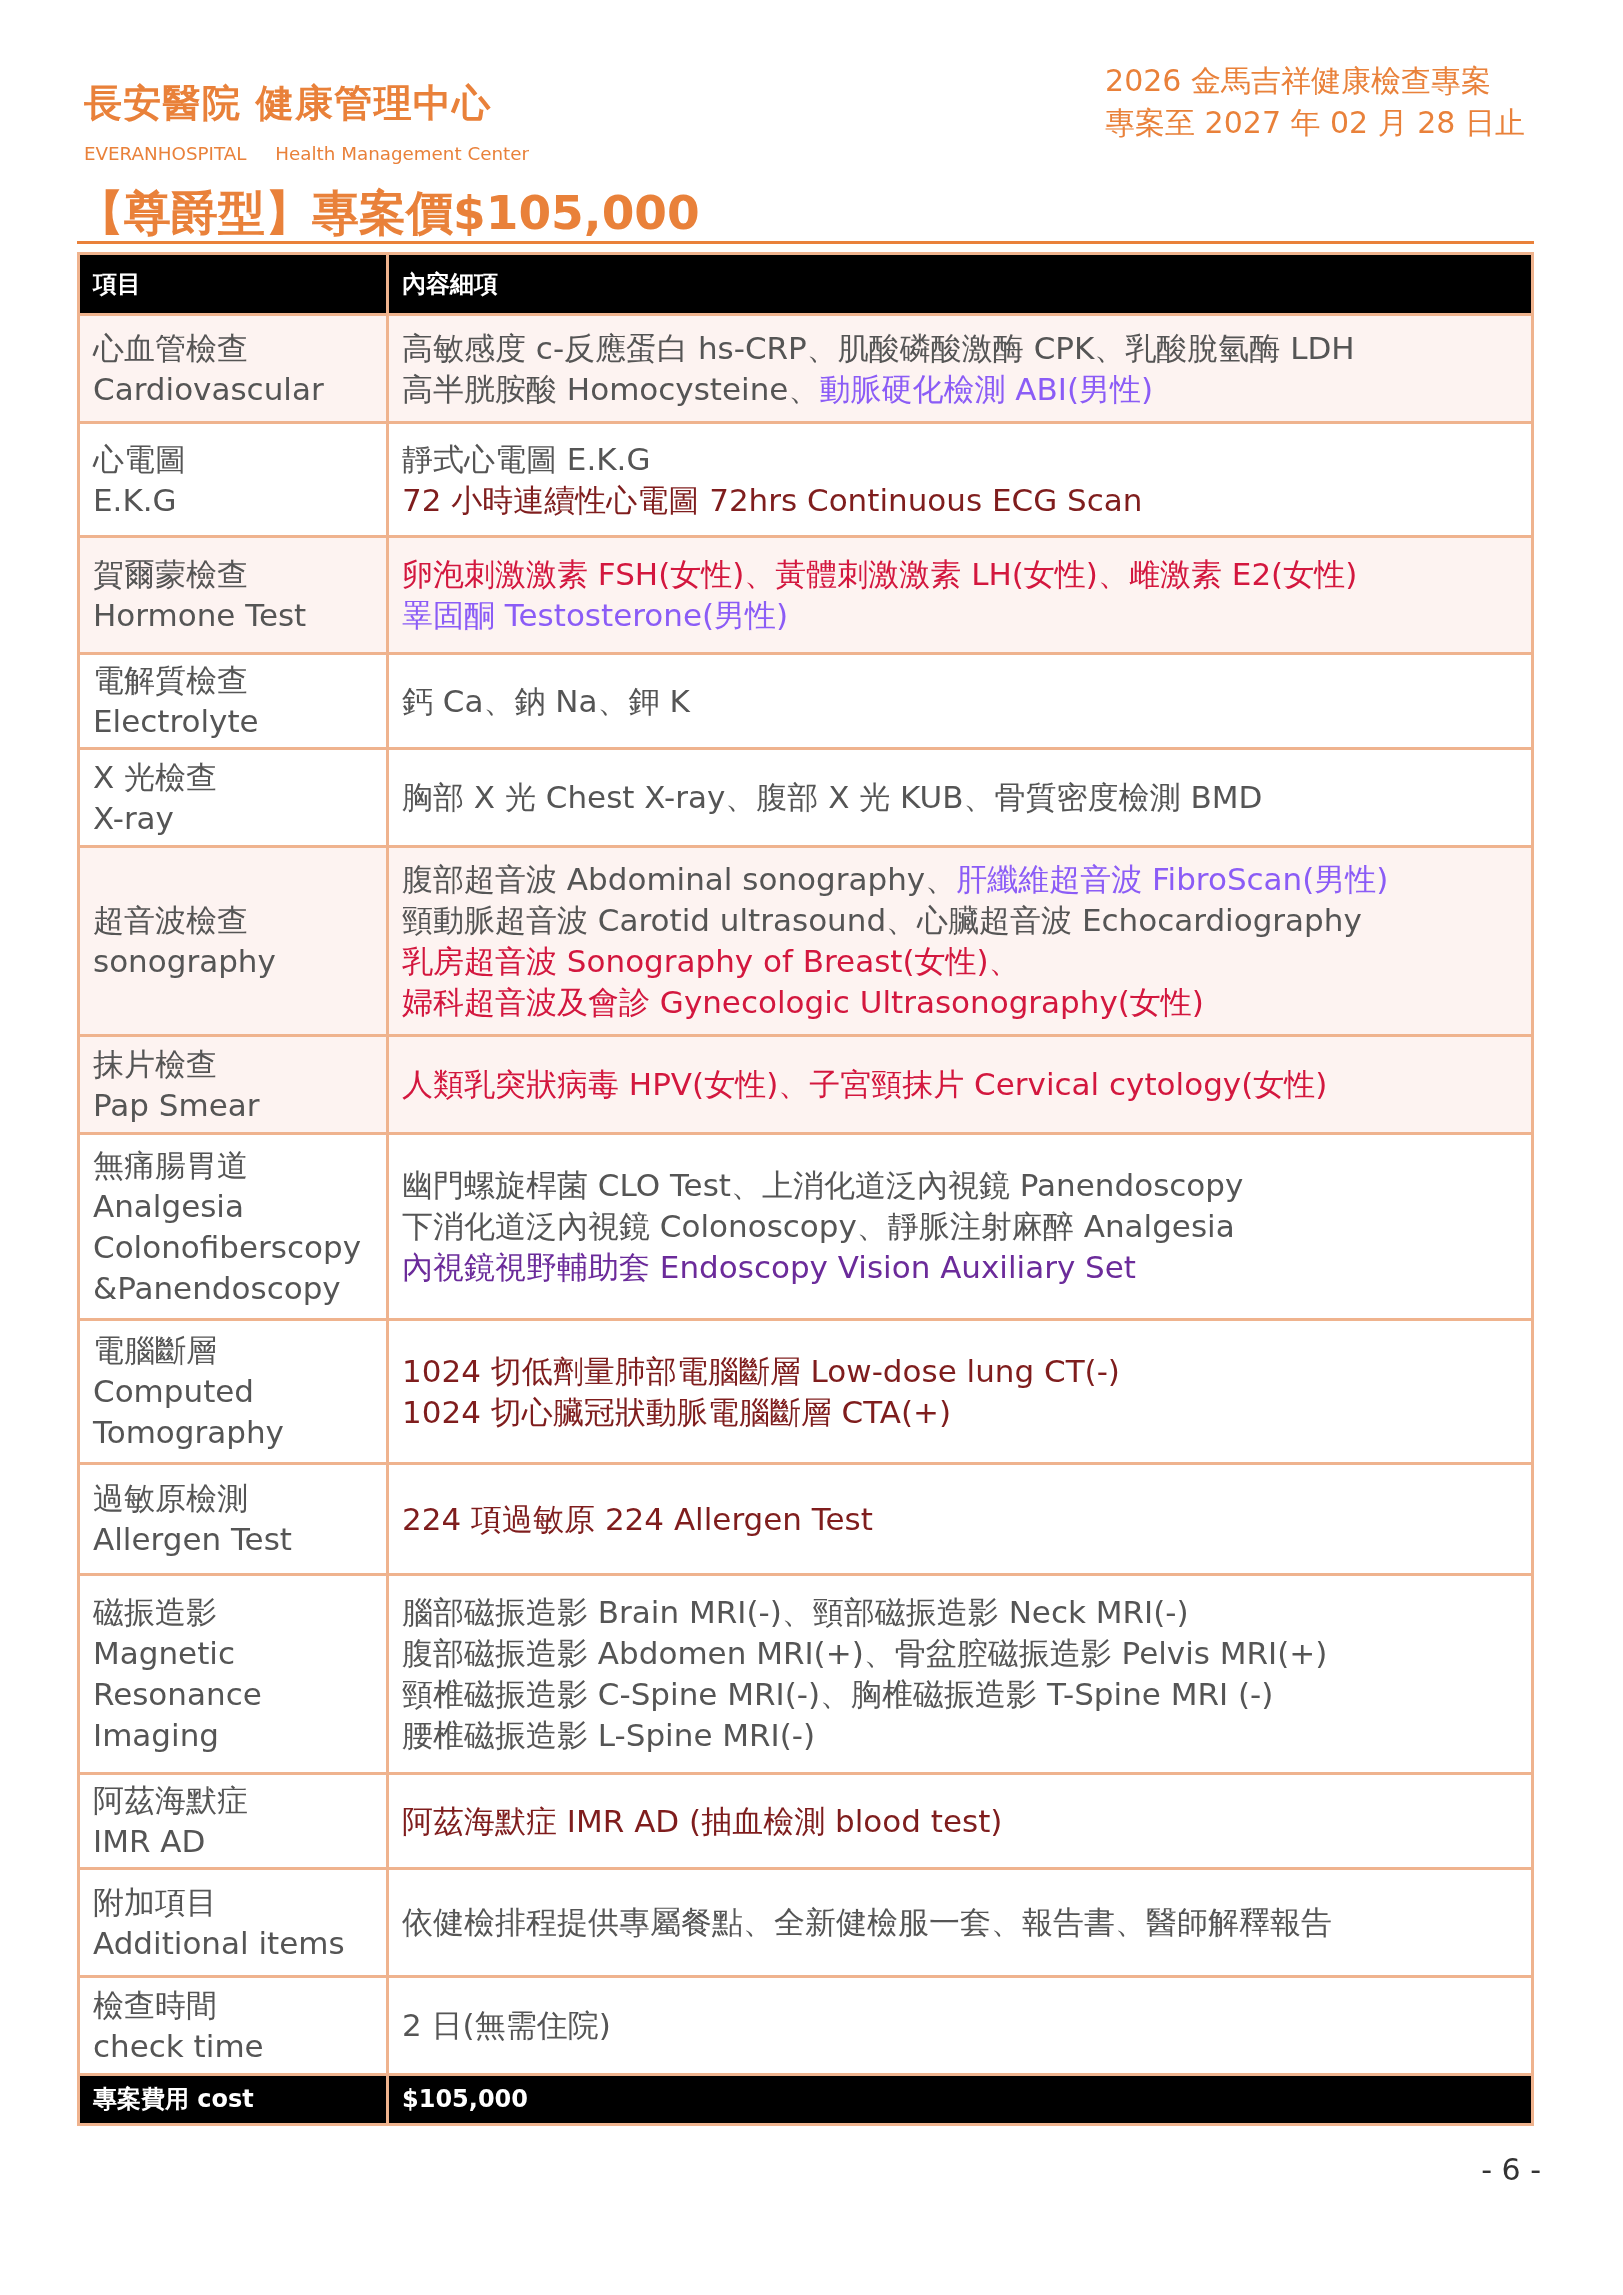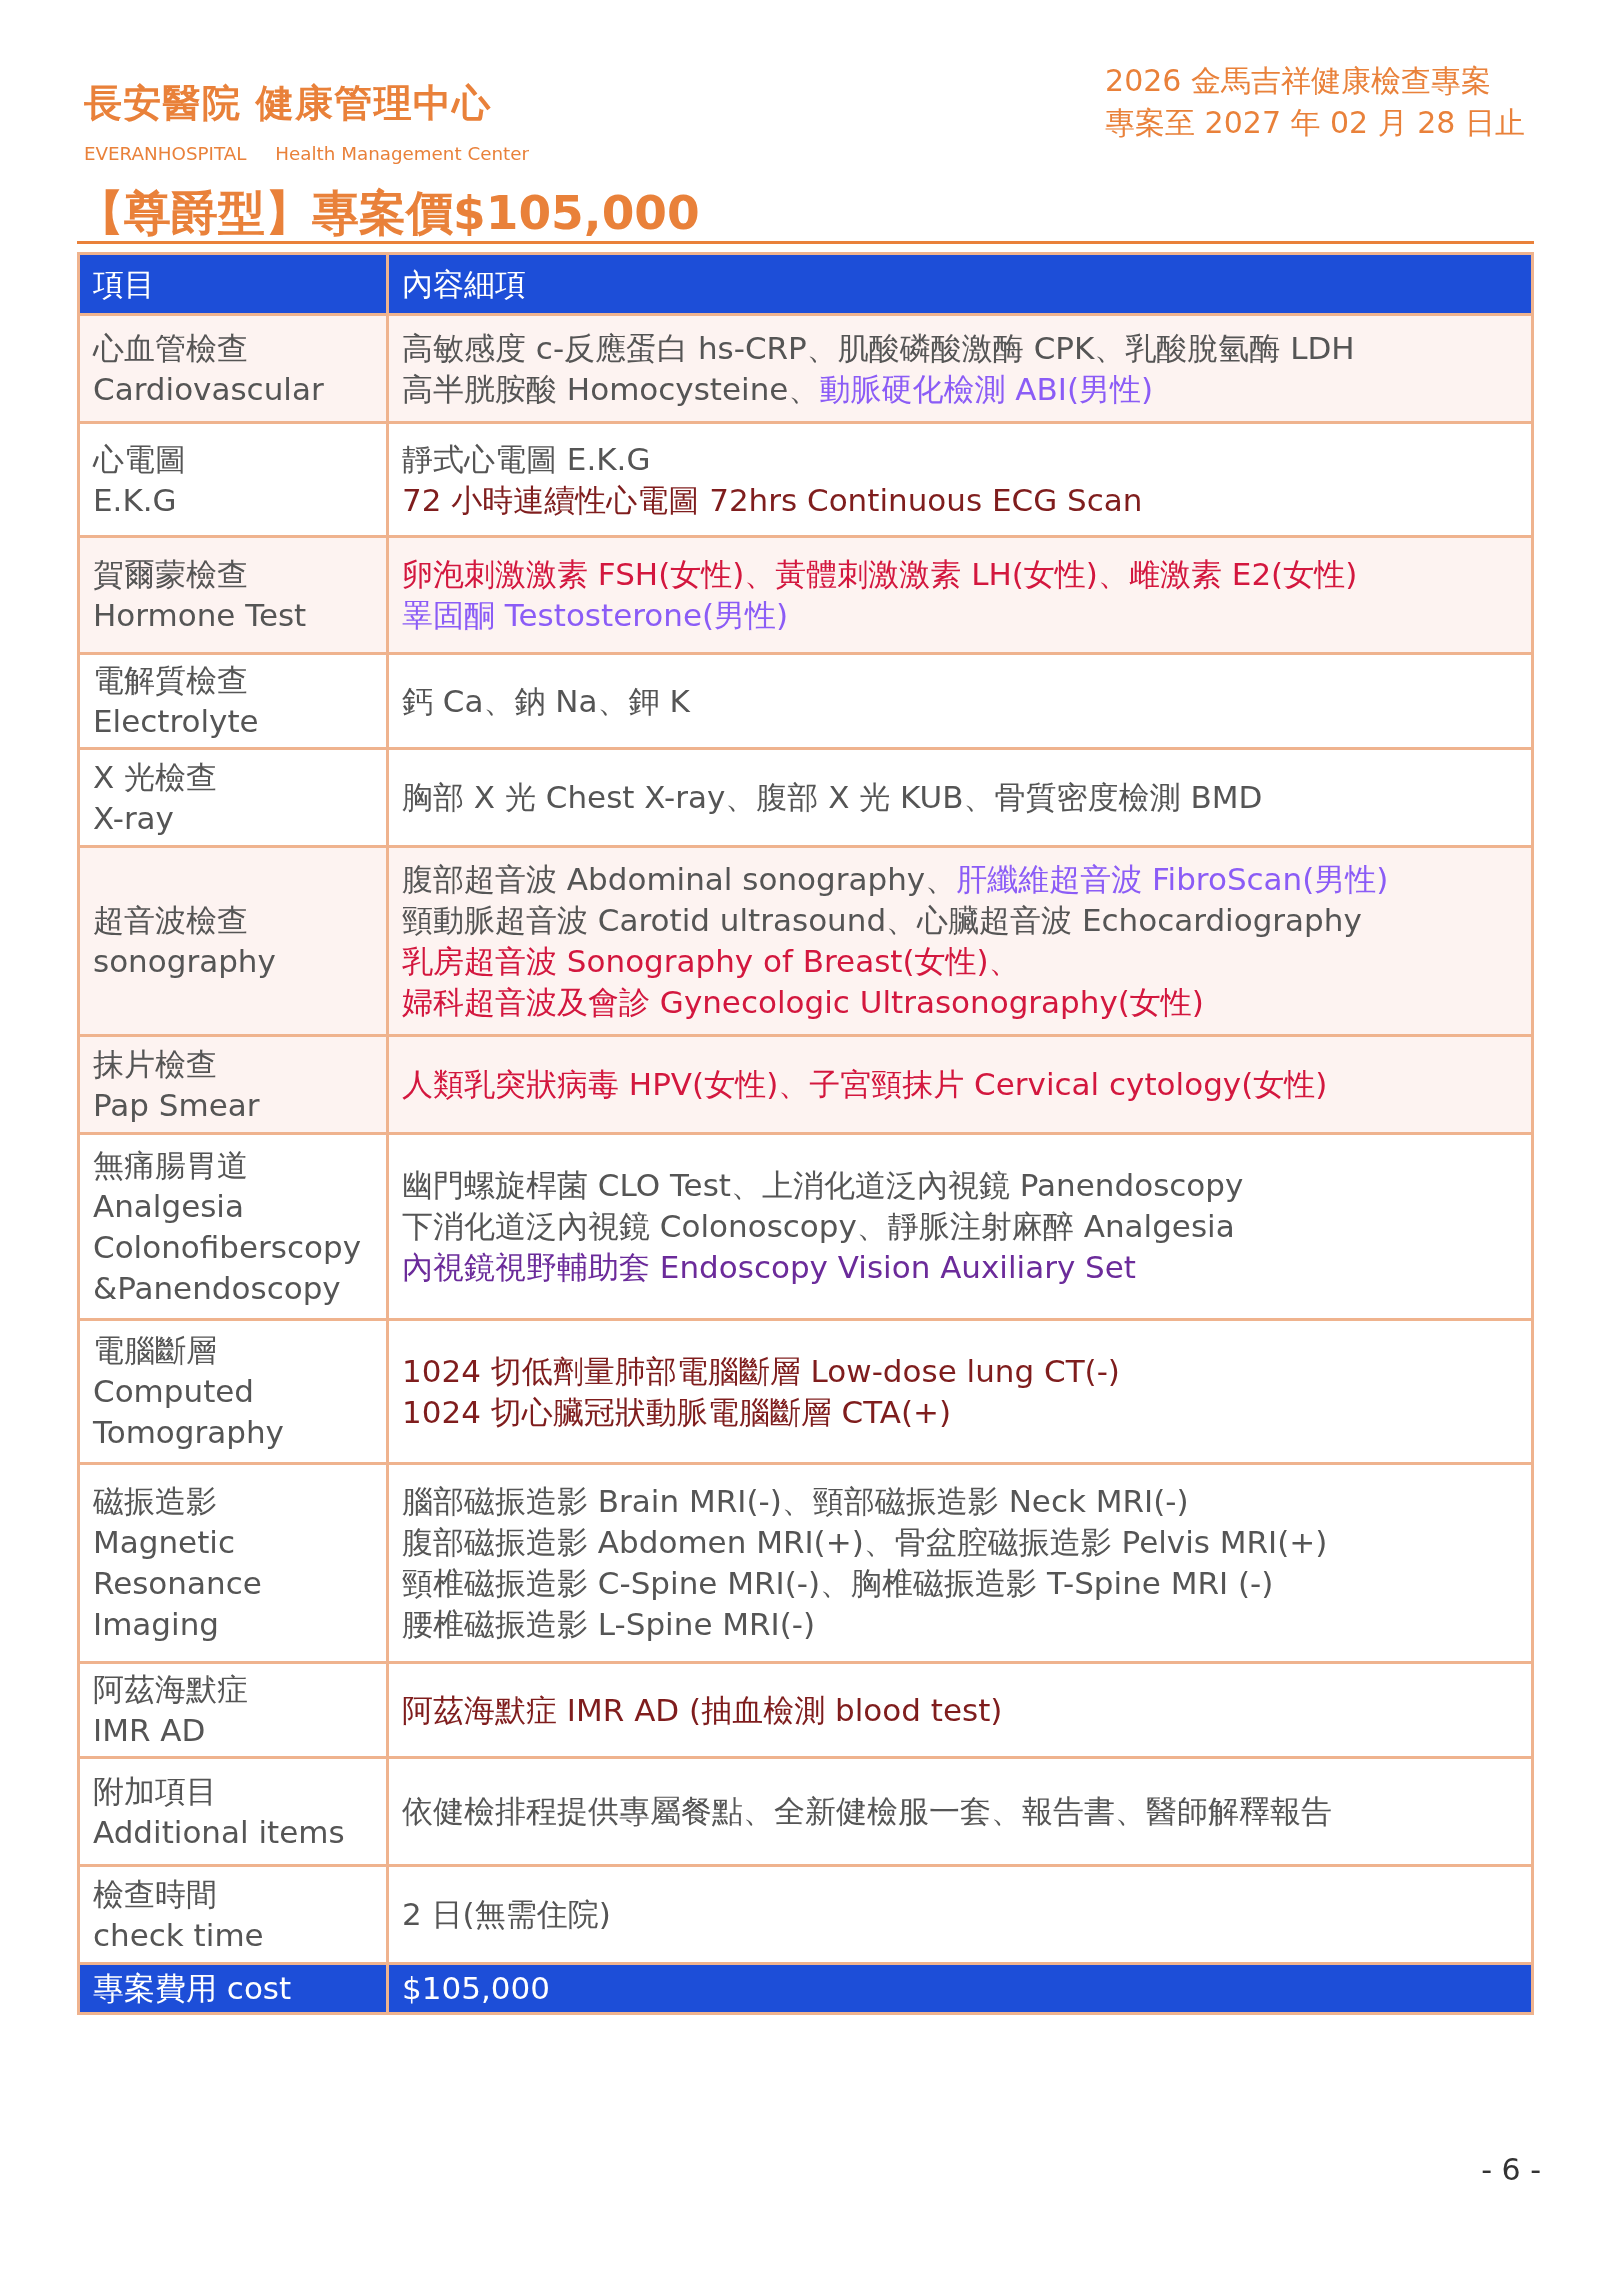--- a/index.html
+++ b/index.html
@@ -8,21 +8,21 @@
   .brand { position:absolute; left:84px; top:77px; color:#e9813a; }
   .brand-zh { font-size:38px; font-weight:bold; letter-spacing:1.3px; line-height:52px; white-space:nowrap; }
   .brand-en { font-size:18.3px; line-height:26px; margin-top:11.8px; white-space:nowrap; }
   .brand-en span + span { margin-left:29px; }
   .campaign { position:absolute; right:98px; top:60px; color:#e9813a; font-size:30px; line-height:42px; text-align:left; white-space:nowrap; }
   .plan-title { position:absolute; left:77px; top:183px; font-size:47px; font-weight:bold; color:#e9813a; line-height:59px; white-space:nowrap; }
   .title-rule { position:absolute; left:77px; top:241px; width:1457px; height:2.6px; background:#e9813a; }
   table.pkg { position:absolute; left:77px; top:252px; width:1457px; border-collapse:collapse; table-layout:fixed; }
   table.pkg td { border:3.3px solid #efb38e; vertical-align:middle; padding:0 13px; font-size:31px; line-height:41px; }
   table.pkg col.c1 { width:309px; }
-  tr.head td, tr.total td { background:#1d4ed8; color:#ffffff; font-weight:normal; font-size:31px; }
+  tr.head td, tr.total td { background:#000000; color:#ffffff; font-weight:bold; font-size:24px; }
   tr.head td { height:58px; }
   tr.total td { height:47px; }
   tr.tint td { background:#fdf3f1; }
   tr.plain td { background:#ffffff; }
   .line { display:block; white-space:nowrap; }
   .dark { color:#555555; }
   .blue { color:#8b5cf6; }
   .red { color:#d3173e; }
   .green { color:#7f1d1d; }
   .purple { color:#6b2b9a; }
@@ -143,20 +143,29 @@
           <span class="line">電腦斷層</span>
           <span class="line">Computed</span>
           <span class="line">Tomography</span>
         </td>
         <td>
           <span class="line"><span class="green">1024 切低劑量肺部電腦斷層 Low-dose lung CT(-)</span></span>
           <span class="line"><span class="green">1024 切心臟冠狀動脈電腦斷層 CTA(+)</span></span>
         </td>
       </tr>
       <tr class="plain">
+        <td style="height: 108px;">
+          <span class="line">過敏原檢測</span>
+          <span class="line">Allergen Test</span>
+        </td>
+        <td>
+          <span class="line"><span class="green">224 項過敏原 224 Allergen Test</span></span>
+        </td>
+      </tr>
+      <tr class="plain">
         <td style="height: 196px;">
           <span class="line">磁振造影</span>
           <span class="line">Magnetic</span>
           <span class="line">Resonance</span>
           <span class="line">Imaging</span>
         </td>
         <td>
           <span class="line"><span class="dark">腦部磁振造影 Brain MRI(-)、頸部磁振造影 Neck MRI(-)</span></span>
           <span class="line"><span class="dark">腹部磁振造影 Abdomen MRI(+)、骨盆腔磁振造影  Pelvis MRI(+)</span></span>
           <span class="line"><span class="dark">頸椎磁振造影 C-Spine MRI(-)、胸椎磁振造影 T-Spine MRI (-)</span></span>

